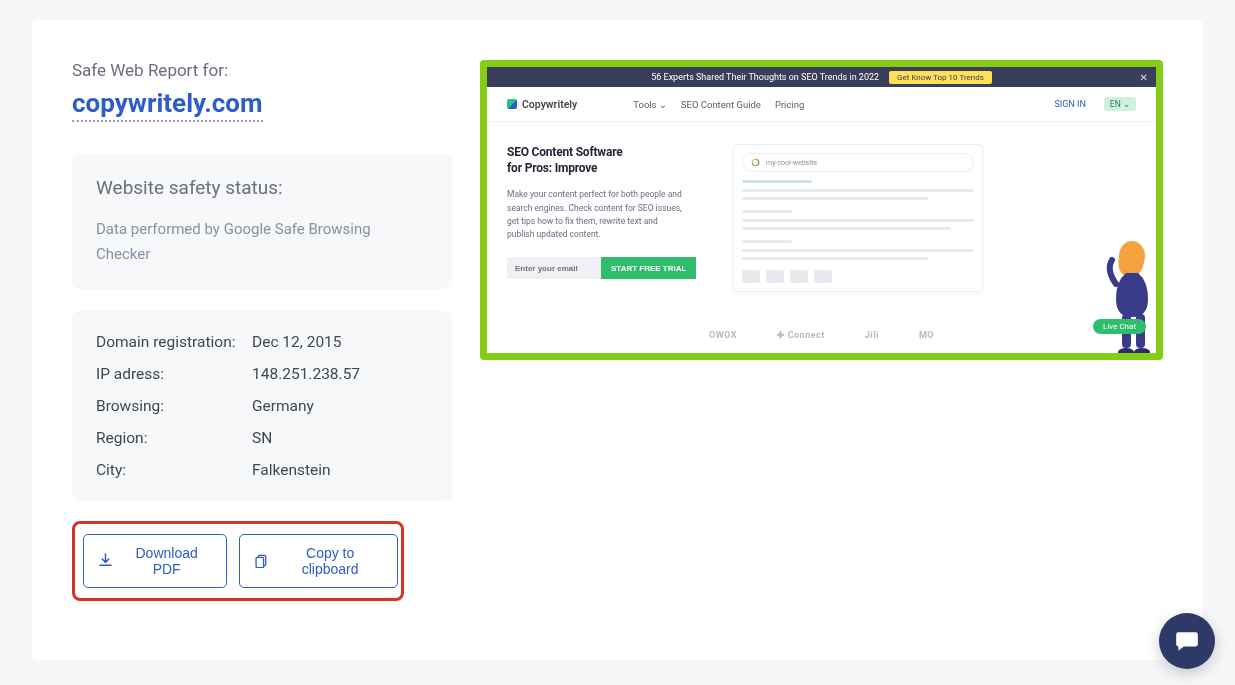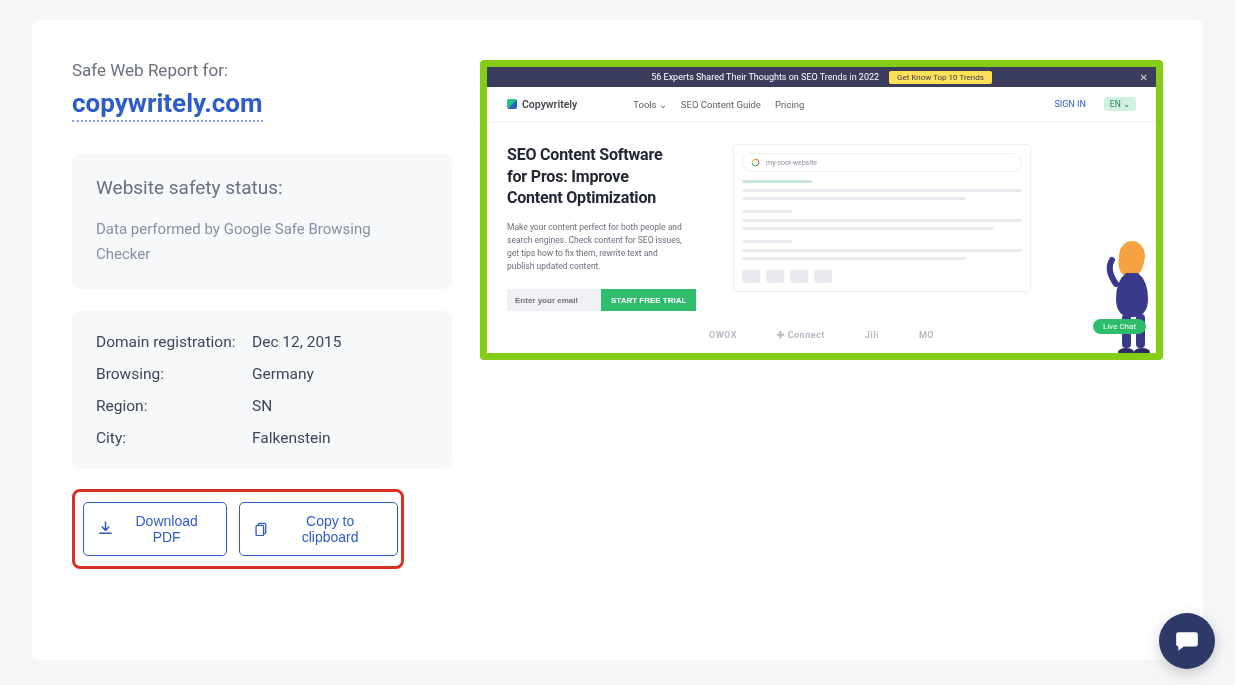--- a/index.html
+++ b/index.html
@@ -135,28 +135,28 @@
     font-size: 9.5px; color: #44484f;
   }
   .pv-logo { display: flex; align-items: center; gap: 5px; font-size: 10.5px; font-weight: 600; }
   .pv-logo-mark { width: 10px; height: 10px; background: linear-gradient(135deg,#26c281 50%,#2d5dc8 50%); border-radius: 2px; }
   .pv-nav { display:flex; gap:14px; margin-left:38px; color:#5b606c; }
   .pv-signin { margin-left:auto; color:#2d5dc8; font-size:9px; }
   .pv-lang { background:#d0f1df; color:#2b7d4e; padding:2px 6px; border-radius:3px; font-size:8.5px; }
 
   .pv-body { display:flex; padding: 22px 20px 0 20px; gap: 26px; position:relative; height:220px; }
   .pv-left { width: 200px; }
-  .pv-title { font-size: 16px; font-weight: 700; color:#232735; line-height:1.35; letter-spacing:-0.2px; }
+  .pv-title { font-size: 12px; font-weight: 700; color:#232735; line-height:1.35; letter-spacing:-0.2px; }
   .pv-desc { font-size: 8.5px; color:#6a6f80; line-height:1.55; margin-top:12px; width:180px; }
   .pv-form { display:flex; margin-top:16px; height:22px; }
   .pv-input { flex:1; max-width:94px; background:#eef0f4; border:none; font-size:8px; padding:0 8px; color:#9099ab;font-weight:bold; }
   .pv-start { background:#2fbd6b; color:#fff; font-size:8px; font-weight:600; border:none; padding:0 10px; cursor:pointer; }
 
   .pv-right { flex:1; position:relative; }
-  .pv-browser { background:#fff; border:1px solid #eceef3; border-radius:4px; padding:8px; width:298px; box-shadow:0 2px 6px rgba(0,0,0,0.03); }
+  .pv-browser { background:#fff; border:1px solid #eceef3; border-radius:4px; padding:8px; width:250px; box-shadow:0 2px 6px rgba(0,0,0,0.03); }
   .pv-search { display:flex; align-items:center; gap:6px; border:1px solid #eceef3; border-radius:14px; padding:4px 8px; margin-bottom:8px; font-size:7px; color:#8a90a1; }
   .pv-g { width:9px; height:9px; }
   .pv-bars .small { height:3px; background:#e8eaf0; border-radius:2px; margin-bottom:6px; width:50px; }
   .pv-row { height:3px; background:#e8eaf0; border-radius:2px; margin-bottom:5px; }
   .pv-row.w1{width:100%} .pv-row.w2{width:80%} .pv-row.w3{width:90%}
   .pv-block{margin-bottom:10px}
   .pv-bx { display:flex; gap:6px; }
   .pv-sq { width:18px; height:13px; background:#e8eaf0; border-radius:2px; }
 
   .pv-person {
@@ -190,20 +190,24 @@
 
     <div class="panel">
       <div class="status-title">Website safety status:</div>
       <div class="status-sub">Data performed by Google Safe Browsing Checker</div>
     </div>
 
     <div class="panel" id="info-panel">
         <div class="info-row">
           <div class="info-label">Domain registration:</div>
           <div class="info-value">Dec 12, 2015</div>
+        </div>
+        <div class="info-row">
+          <div class="info-label">IP adress:</div>
+          <div class="info-value">148.251.238.57</div>
         </div>
         <div class="info-row">
           <div class="info-label">Browsing:</div>
           <div class="info-value">Germany</div>
         </div>
         <div class="info-row">
           <div class="info-label">Region:</div>
           <div class="info-value">SN</div>
         </div>
         <div class="info-row">
@@ -248,21 +252,20 @@
         </div>
         <span class="pv-signin">SIGN IN</span>
         <span class="pv-lang"><span>EN</span> <span>⌄</span></span>
       </div>
 
       <div class="pv-body">
         <div class="pv-left">
           <div class="pv-title">
             <div>SEO Content Software</div>
             <div>for Pros: Improve</div>
-            <div>Content Optimization</div>
           </div>
           <div class="pv-desc">Make your content perfect for both people and search engines. Check content for SEO issues, get tips how to fix them, rewrite text and publish updated content.</div>
           <div class="pv-form">
             <input class="pv-input" readonly="" placeholder="Enter your email" style="">
             <button class="pv-start">START FREE TRIAL</button>
           </div>
         </div>
 
         <div class="pv-right">
           <div class="pv-browser">

